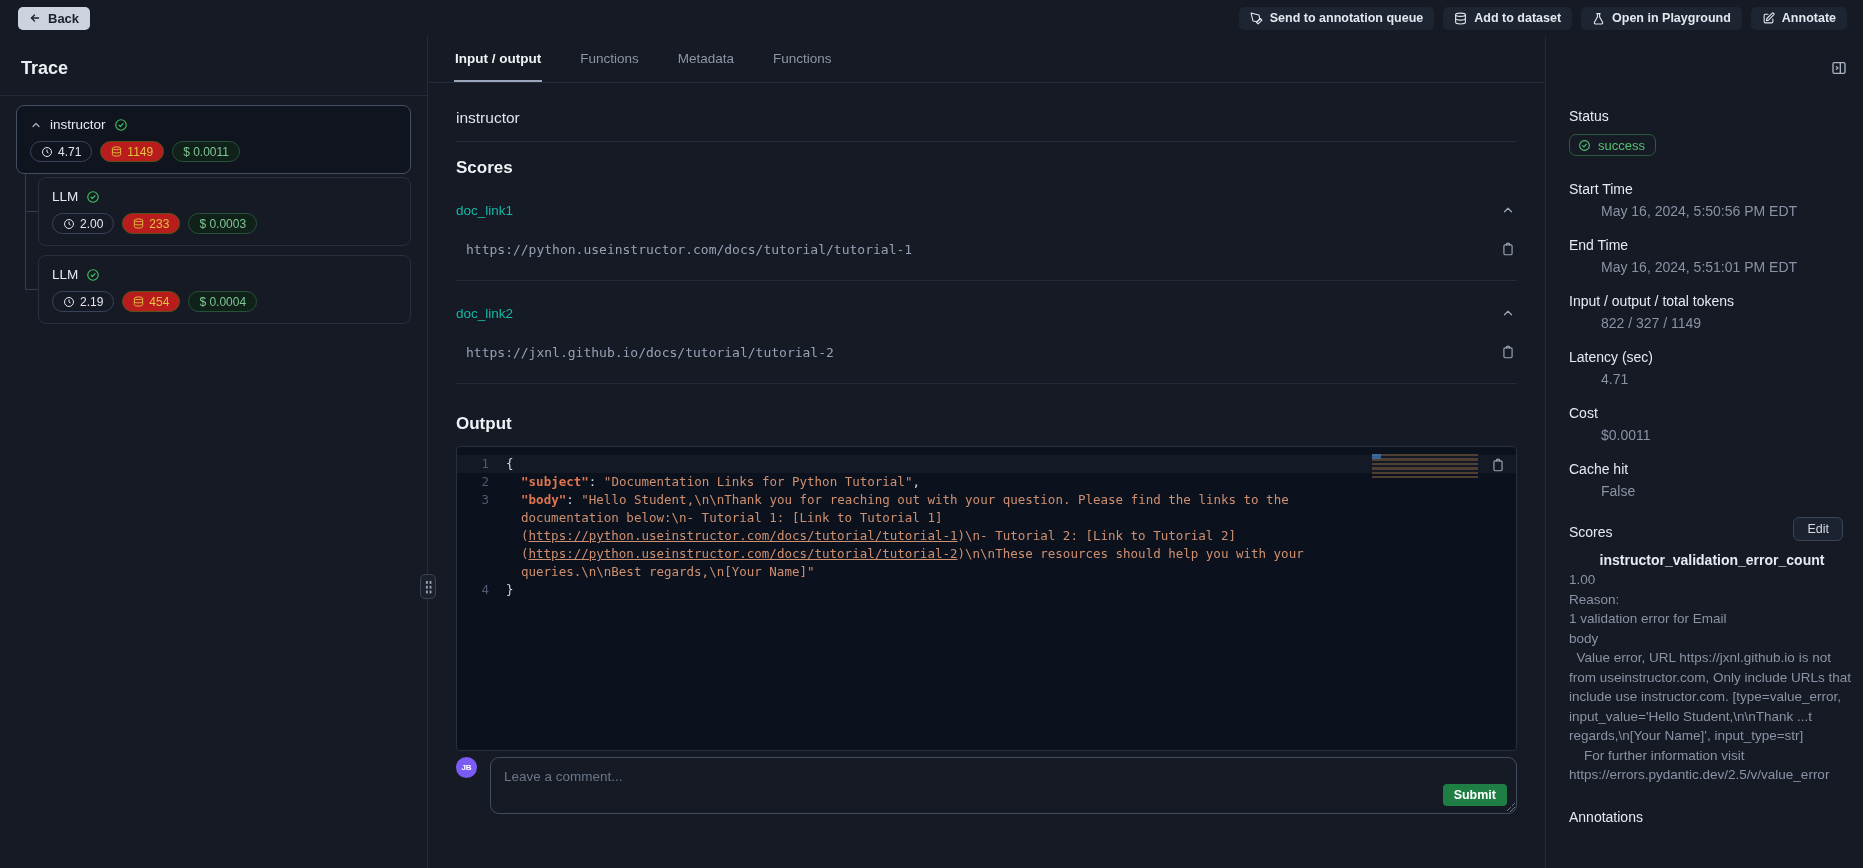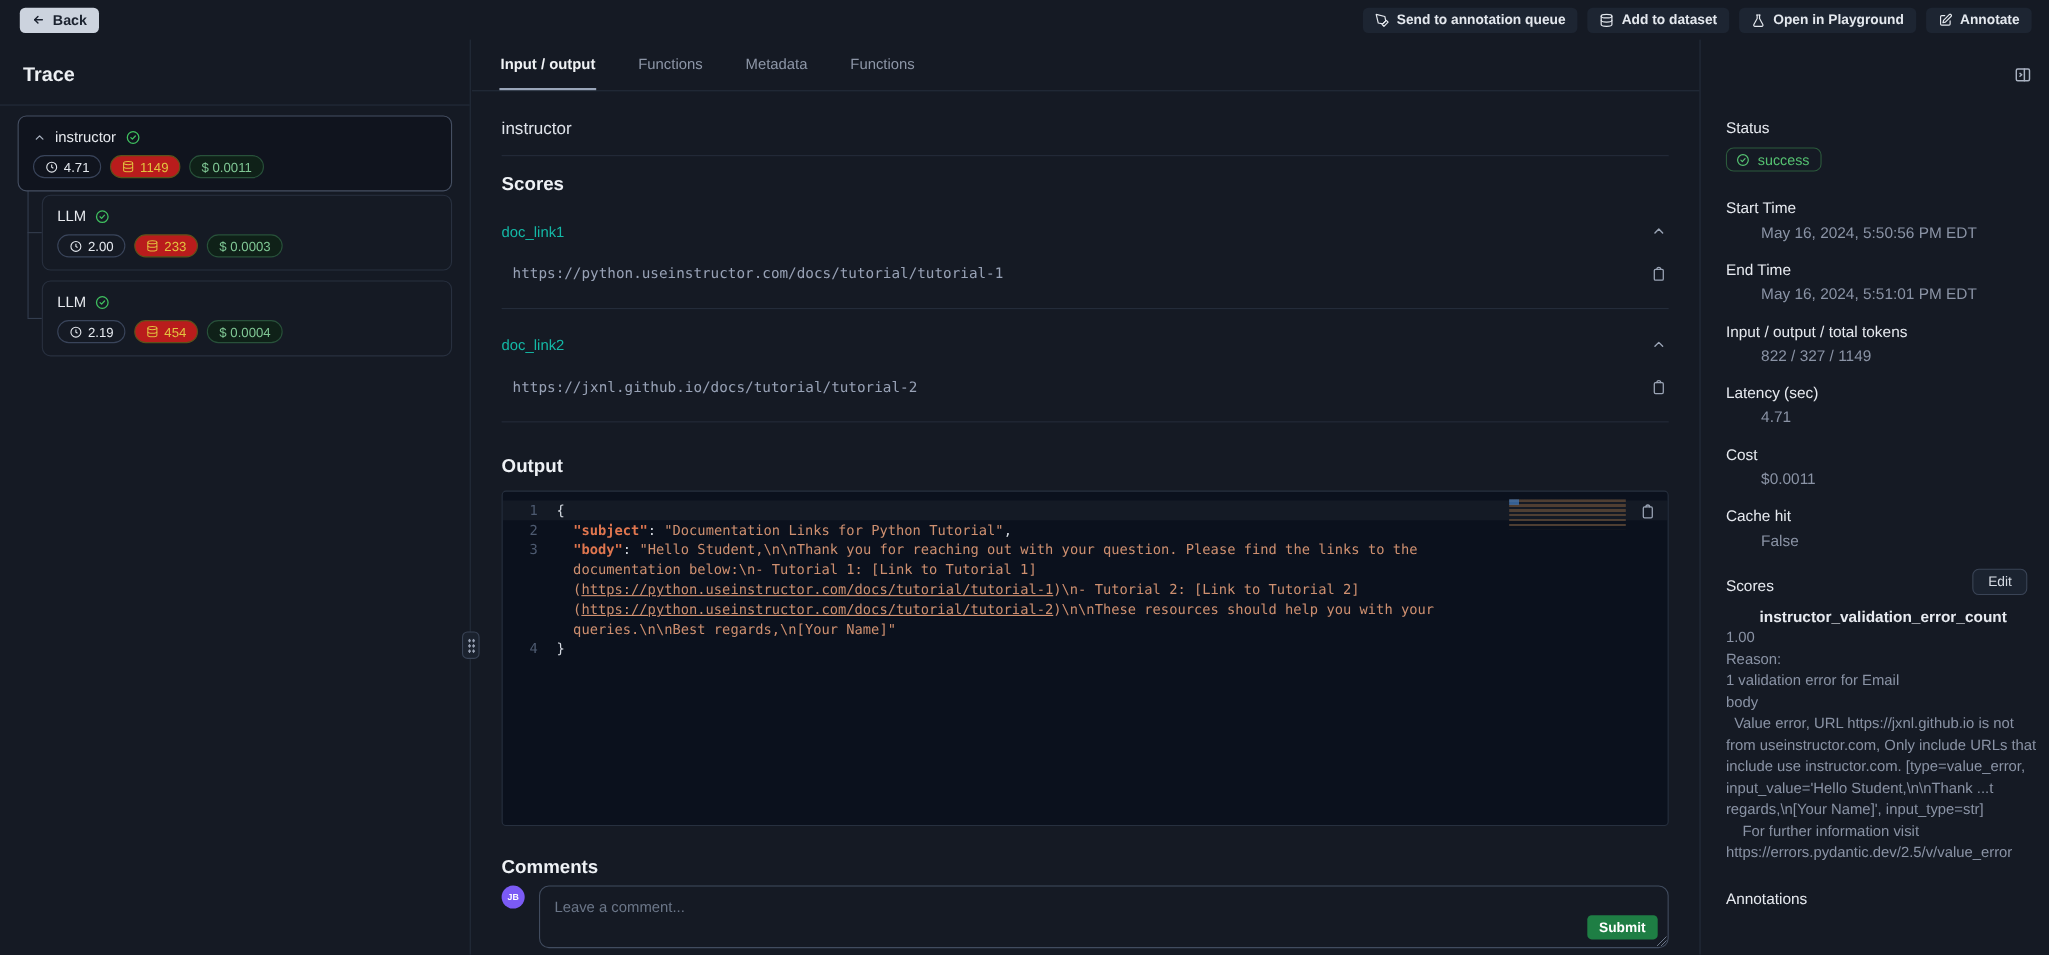--- a/index.html
+++ b/index.html
@@ -434,21 +434,20 @@
         </div>
       <div class="minimap"></div>
       <button class="icon-btn code-copy">
         <svg width="14" height="15" viewBox="0 0 24 24" fill="none" stroke="currentColor" stroke-width="2" stroke-linecap="round" stroke-linejoin="round">
             <rect x="5" y="4" width="14" height="17" rx="2"></rect>
             <path d="M9 4a3 3 0 0 1 6 0"></path>
           </svg>
       </button>
     </div>
 
-    <h2 class="section-h h-comments">Comments</h2>
 
     <div class="comment-row">
       <div class="avatar">JB</div>
       <div class="comment-box">
         <div class="comment-placeholder">Leave a comment...</div>
         <button class="submit-btn">Submit</button>
         <div class="resize-handle"></div>
       </div>
     </div>
   </div>

